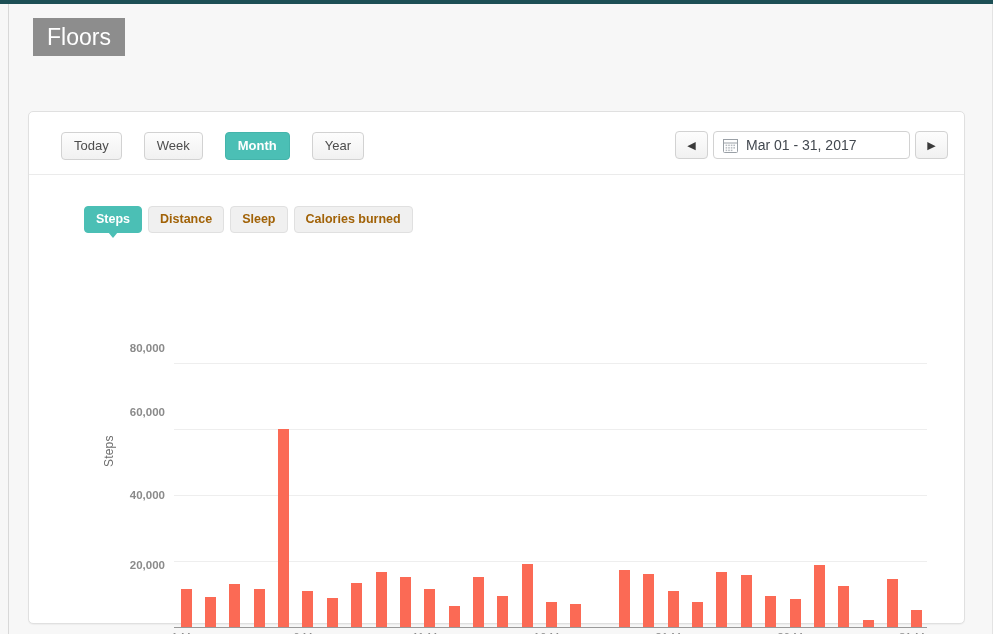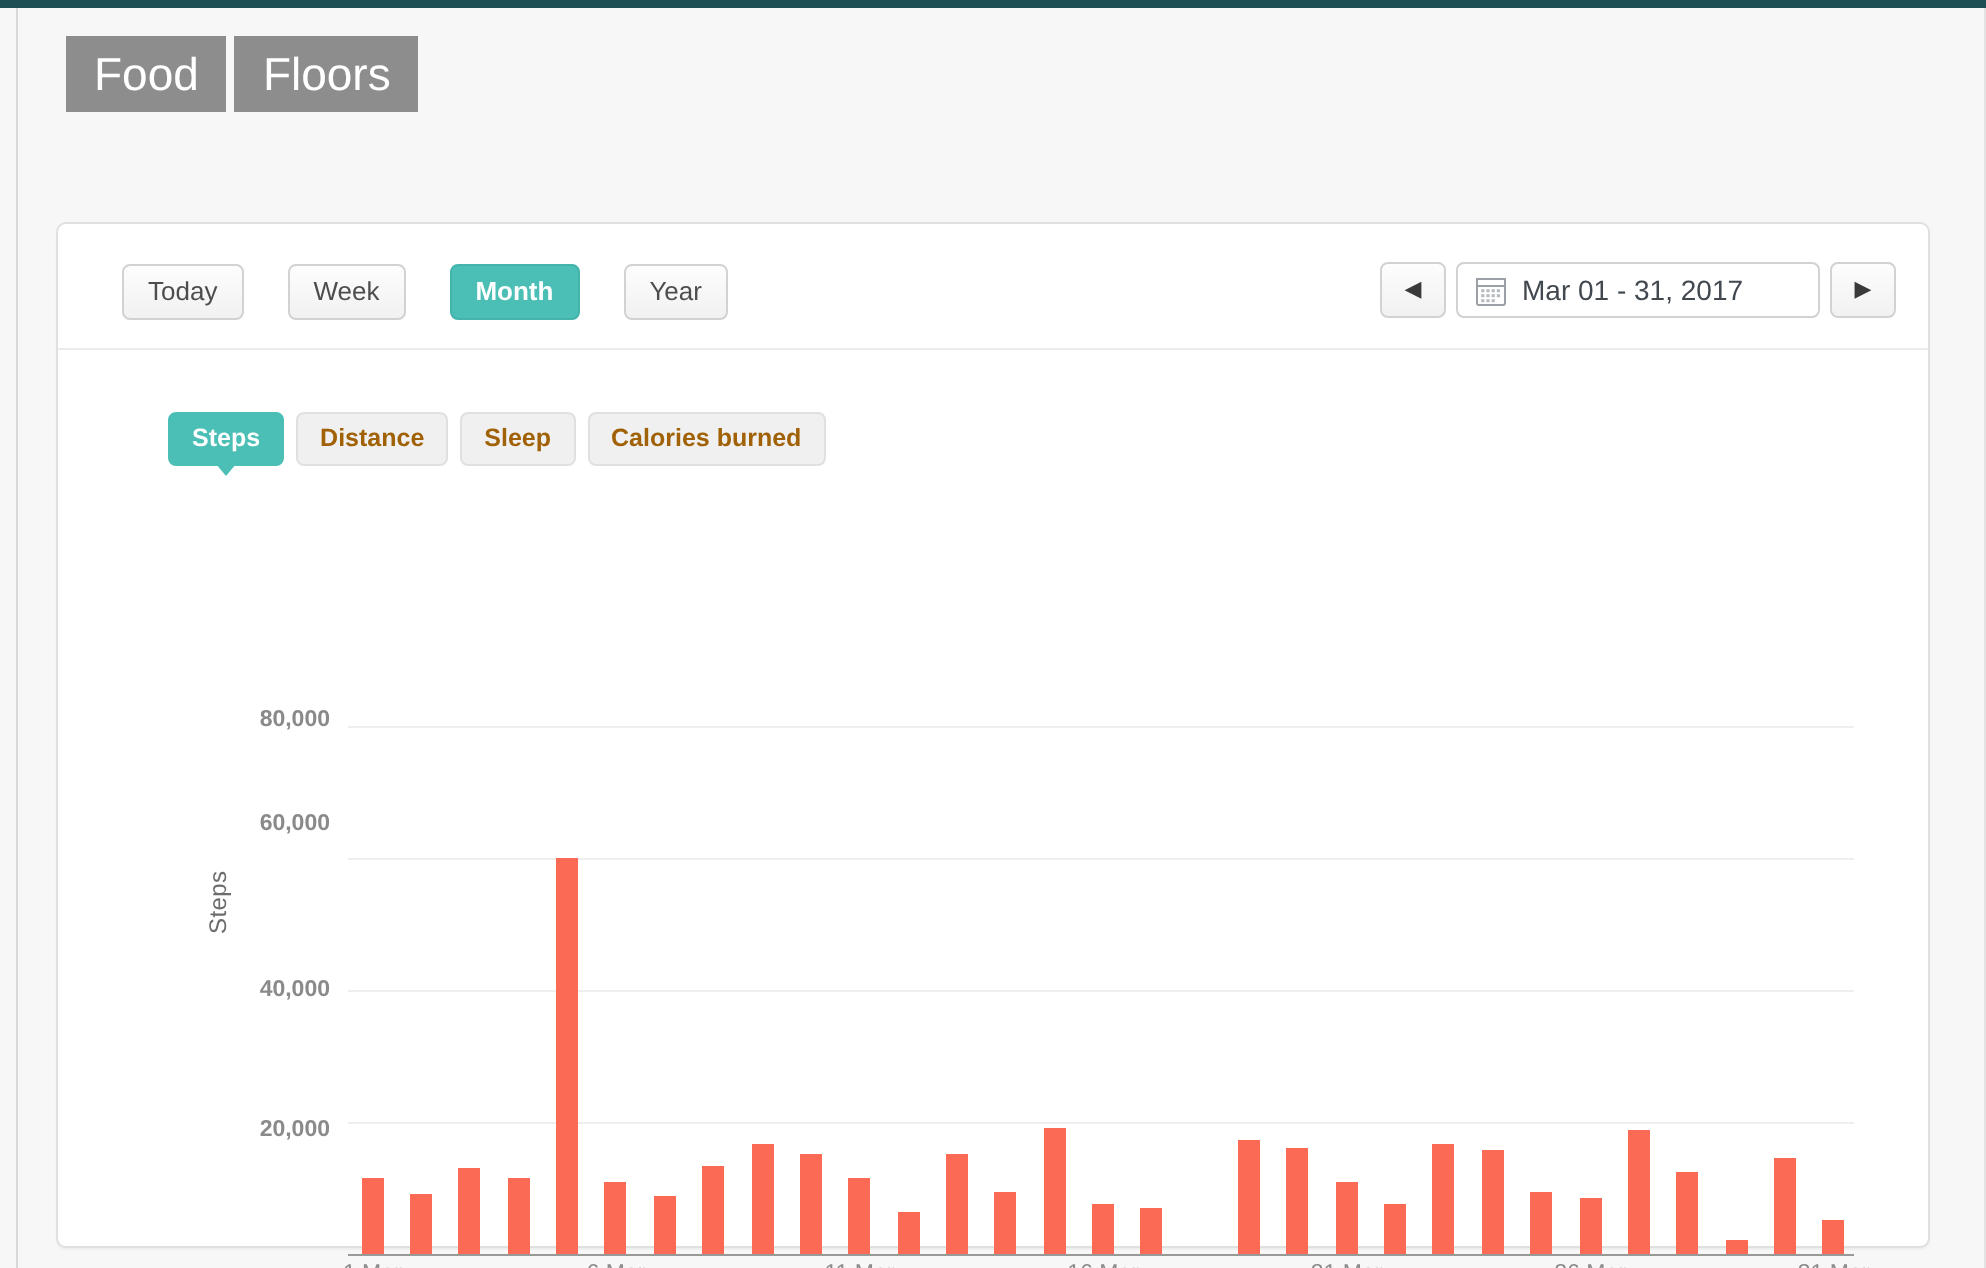--- a/index.html
+++ b/index.html
@@ -105,21 +105,21 @@
     background:linear-gradient(#fdfdfd,#f1f1f1);
     border:1px solid #d2d2d2;
     border-radius:4px;
     cursor:pointer;
     display:flex; align-items:center; justify-content:center;
     color:#3a3a3a;
     font-size:11px;
     line-height:1;
   }
   .datenav .datebox {
-    width:182px; height:28px;
+    width:197px; height:28px;
     background:#ffffff;
     border:1px solid #d2d2d2;
     border-radius:4px;
     display:flex; align-items:center;
     padding-left:9px;
     gap:8px;
     cursor:pointer;
   }
   .datenav .datebox .dtext {
     font-size:14px; color:#42484f;
@@ -204,21 +204,20 @@
   }
 </style>
 </head>
 <body>
 
 <div class="topbar"></div>
 <div class="leftrule"></div>
 <div class="rightrule"></div>
 
 <div class="nav" id="main-nav">
-    <button class="nav-tab">Food</button>
     <button class="nav-tab">Floors</button>
   </div>
 
 <div class="panel">
 
   <div class="panel-head">
     <div class="period-group" id="period-group">
         <button class="btn">Today</button>
         <button class="btn">Week</button>
         <button class="btn teal">Month</button>
@@ -269,21 +268,21 @@
     <div id="gridlines">
         <div class="gridline" style="top: 449px;"></div>
         <div class="gridline" style="top: 383px;"></div>
         <div class="gridline" style="top: 317px;"></div>
         <div class="gridline" style="top: 251px;"></div>
       </div>
     <div id="yticks">
         <div class="ytick" style="top: 453px; left: 72px; width: 64px;">20,000</div>
         <div class="ytick" style="top: 383px; left: 72px; width: 64px;">40,000</div>
         <div class="ytick" style="top: 300px; left: 72px; width: 64px;">60,000</div>
-        <div class="ytick" style="top: 248px; left: 72px; width: 64px;">80,000</div>
+        <div class="ytick" style="top: 236px; left: 72px; width: 64px;">80,000</div>
       </div>
     <div class="axis-base"></div>
     <div id="bars">
         <div class="bar" title="1 Mar: 11500 steps" style="left: 151.677px; top: 477.05px; height: 37.95px; bottom: auto; background: rgb(251, 106, 85);"></div>
         <div class="bar" title="2 Mar: 9200 steps" style="left: 176.032px; top: 484.64px; height: 30.36px; bottom: auto; background: rgb(251, 106, 85);"></div>
         <div class="bar" title="3 Mar: 13000 steps" style="left: 200.387px; top: 472.1px; height: 42.9px; bottom: auto; background: rgb(251, 106, 85);"></div>
         <div class="bar" title="4 Mar: 11500 steps" style="left: 224.742px; top: 477.05px; height: 37.95px; bottom: auto; background: rgb(251, 106, 85);"></div>
         <div class="bar" title="5 Mar: 60000 steps" style="left: 249.097px; top: 317px; height: 198px; bottom: auto; background: rgb(251, 106, 85);"></div>
         <div class="bar" title="6 Mar: 11000 steps" style="left: 273.452px; top: 478.7px; height: 36.3px; bottom: auto; background: rgb(251, 106, 85);"></div>
         <div class="bar" title="7 Mar: 8800 steps" style="left: 297.806px; top: 485.96px; height: 29.04px; bottom: auto; background: rgb(251, 106, 85);"></div>

